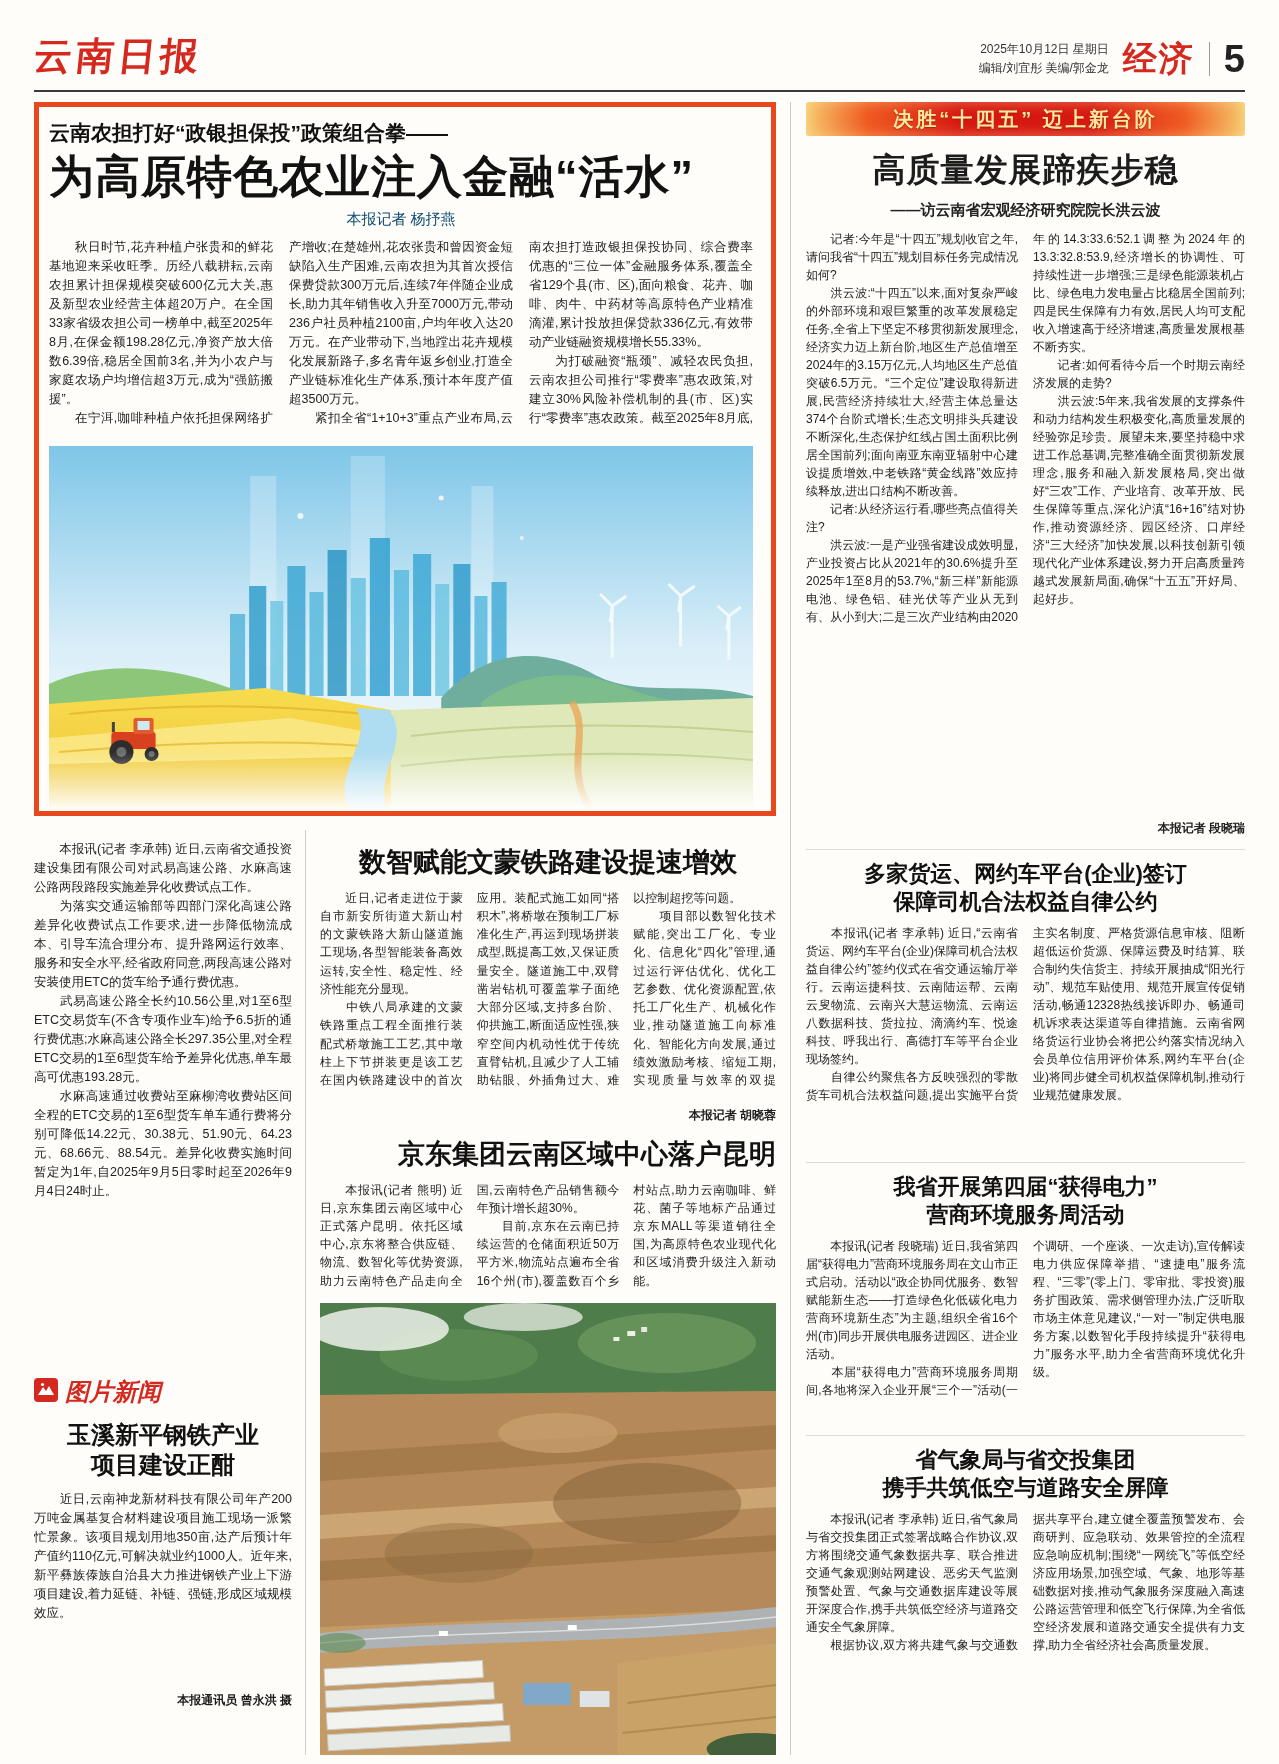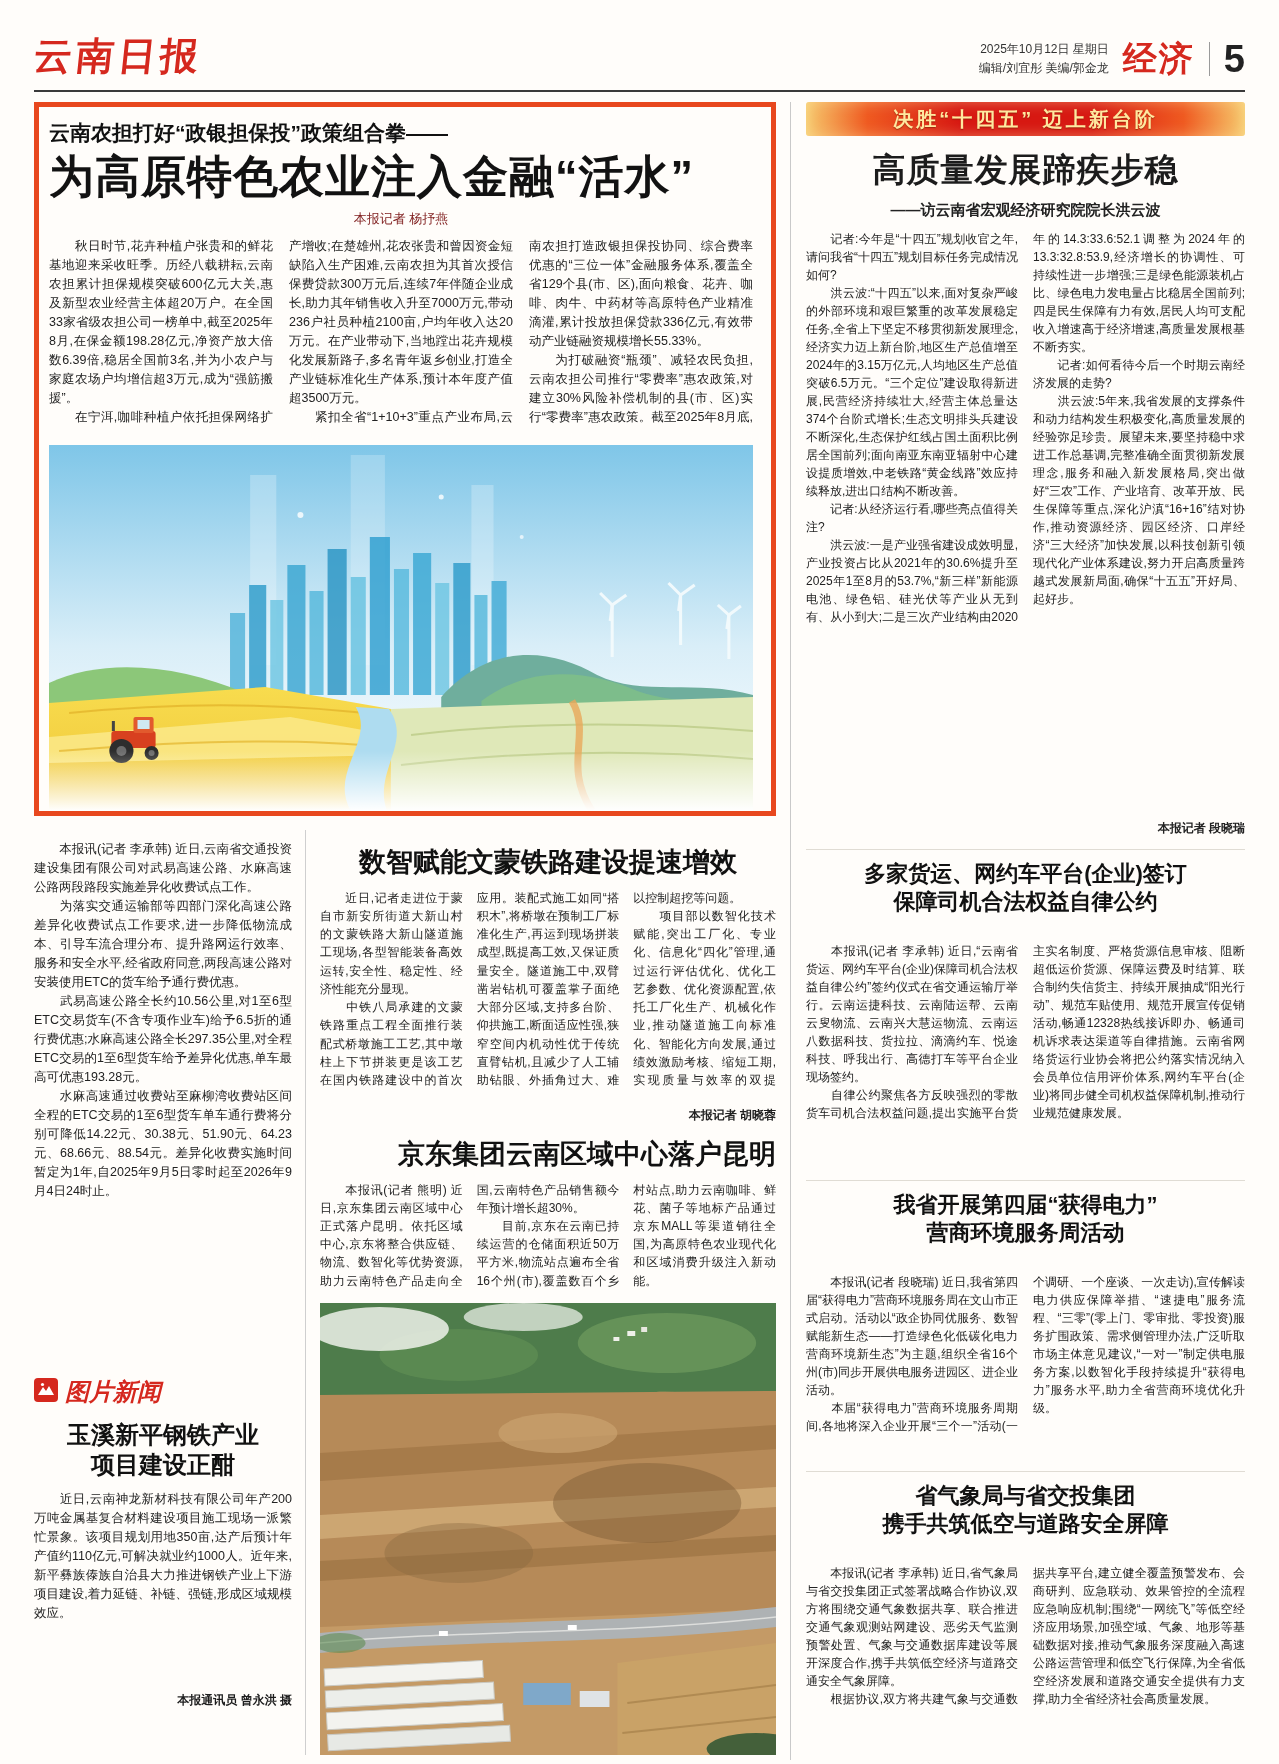--- a/index.html
+++ b/index.html
@@ -21,21 +21,21 @@
   .page-num { font-size:38px; font-weight:700; color:#222; }
   
   .main { display:flex; margin-top:10px; }
   .left-zone { width:742px; }
   .right-zone { flex:1; border-left:1px solid #c9c9c9; margin-left:14px; padding-left:15px; }
   
   .featured-box { border:5px solid #e8481e; padding:12px 18px 0 10px; height:714px; overflow:hidden; }
   .kicker { font-size:21px; font-weight:700; color:#111; }
   .featured-headline { font-size:45px; font-weight:900; color:#121212; letter-spacing:1px;
     line-height:1.15; margin-top:4px; }
-  .featured-byline { text-align:center; font-size:13px; color:#7f1d1d; margin:7px 0 9px 0; }
+  .featured-byline { text-align:center; font-size:15px; color:#0c4a6e; margin:7px 0 9px 0; }
   .featured-body { column-count:3; column-gap:16px; font-size:12px; line-height:1.45;
     text-align:justify; white-space:pre-line; height:202px; overflow:hidden; color:#222; }
   .illustration { margin-top:6px; height:366px; overflow:hidden; }
   .illustration svg { display:block; width:100%; height:100%; }
   
   .lower-grid { display:flex; margin-top:14px; }
   .lower-col1 { width:272px; border-right:1px solid #cfcfcf; padding-right:13px; }
   .lower-col2 { flex:1; padding-left:14px; }
   .sub-headline { font-weight:900; color:#111; text-align:center; line-height:1.25; }
   .etc-headline { font-size:23px; }
@@ -61,21 +61,21 @@
     box-shadow:inset 0 0 14px rgba(255,235,170,.45); }
   .banner-text { color:#ffe9a0; font-size:20px; font-weight:900; letter-spacing:3px;
     text-shadow:0 1px 1px rgba(120,30,0,.6); }
   .iv-headline { font-size:33px; font-weight:900; text-align:center; margin-top:12px; letter-spacing:1px; }
   .iv-subtitle { font-size:15px; text-align:center; color:#222; margin-top:8px; font-weight:700; }
   .iv-body { column-count:2; column-gap:15px; font-size:12px; line-height:1.5; text-align:justify;
     white-space:pre-line; height:586px; overflow:hidden; margin-top:10px; color:#222; }
   .rz-rule { border-top:1px solid #e0dcd4; margin:12px 0 10px 0; }
   .rz-headline { font-size:22px; }
   .rz-body { column-count:2; column-gap:15px; font-size:12px; line-height:1.5; text-align:justify;
-    white-space:pre-line; overflow:hidden; margin-top:27px; color:#222; }
+    white-space:pre-line; overflow:hidden; margin-top:9px; color:#222; }
   .truck-body { height:226px; }
   .power-body { height:186px; }
   .weather-body { height:196px; }
 </style>
 </head>
 <body>
 
 <div class="page">
 
   <div class="masthead">

